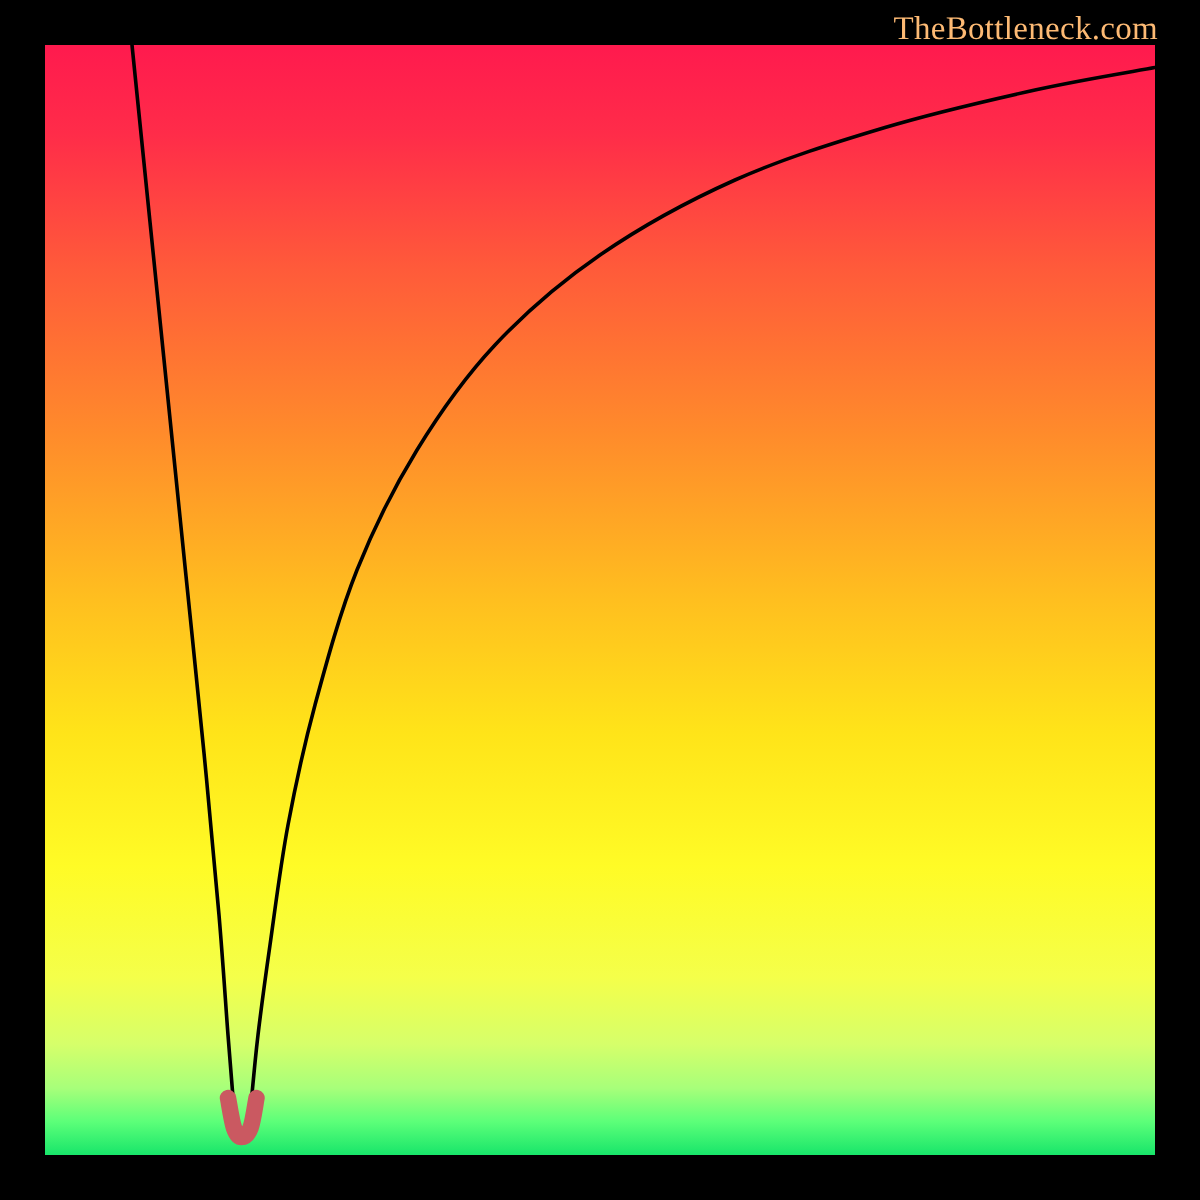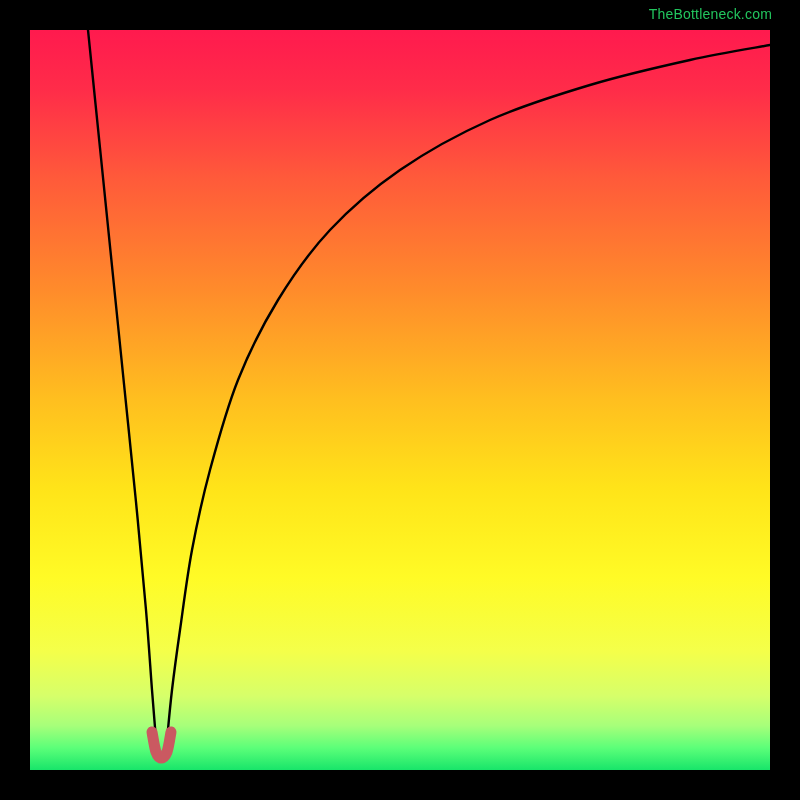--- a/index.html
+++ b/index.html
@@ -26,24 +26,25 @@
     overflow: hidden;
   }
   .gradient {
     position: absolute;
     inset: 0;
   }
   .watermark {
     position: absolute;
     top: 6px;
     right: 28px;
-    color: #22c55e;
-    font-size: 14px;
+    color: #fdba74;
+    font-size: 22px;
     letter-spacing: 0.2px;
     font-weight: 400;
+    font-family: Liberation Serif, serif;
   }
   svg.curve {
     position: absolute;
     inset: 0;
   }
 </style>
 </head>
 <body>
 
 <div class="frame">

